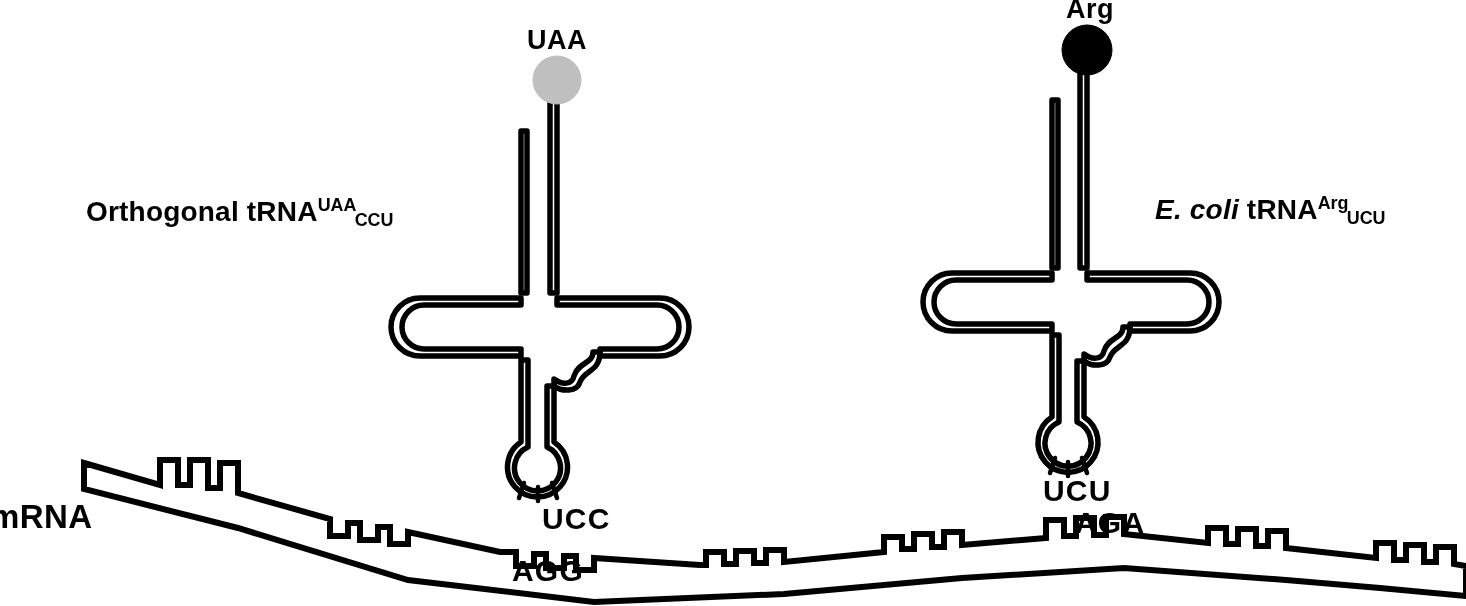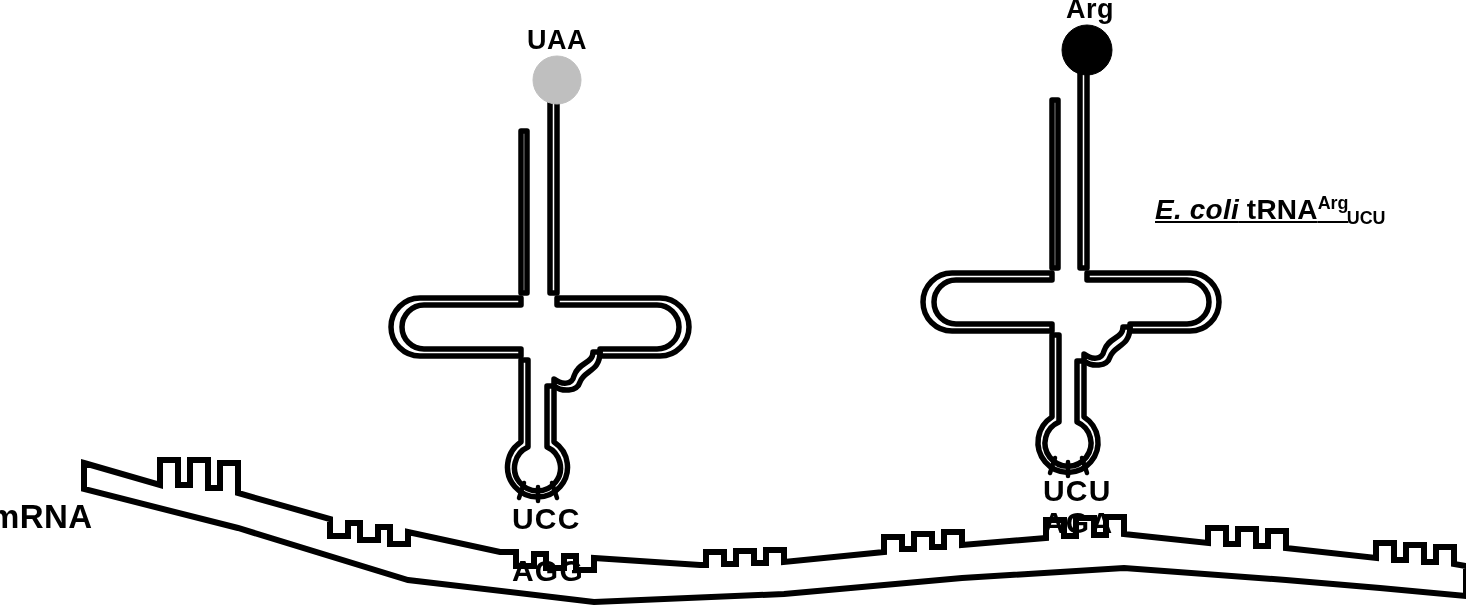--- a/index.html
+++ b/index.html
@@ -227,26 +227,29 @@
       </g>
 
       <circle cx="1087" cy="50" r="25" fill="#000000" stroke="#000000" stroke-width="1"></circle>
     </g>
   </svg>
 
   <div class="lbl lbl-aa" style="left:527px; top:27px;">UAA</div>
 
   <div class="lbl lbl-aa" style="left:1066px; top:-4px;">Arg</div>
 
-
-  <div class="lbl lbl-name" style="left:1155px; top:196px;text-decoration:underline;">
+  <div class="lbl lbl-name" style="left:86px; top:198px;">
+    <span>Orthogonal tRNA</span><sup>UAA</sup><sub>CCU</sub>
+  </div>
+
+  <div class="lbl lbl-name" style="left:1155px; top:196px;">
     <span class="ital">E. coli</span><span> tRNA</span><sup>Arg</sup><sub>UCU</sub>
   </div>
 
-  <div class="lbl lbl-codon" style="left:512px; top:504px;text-align:center;">UCC</div>
+  <div class="lbl lbl-codon" style="left:542px; top:504px;text-align:center;">UCC</div>
   <div class="lbl lbl-codon" style="left:512px; top:556px;">AGG</div>
 
   <div class="lbl lbl-codon" style="left:1043px; top:476px;">UCU</div>
-  <div class="lbl lbl-codon" style="left:1043px; top:508px;">AGA</div>
+  <div class="lbl lbl-codon" style="left:1043px; top:508px;padding-left:32px;">AGA</div>
 
   <div class="lbl lbl-mrna" style="left:-10px; top:500px;">mRNA</div>
 
 </div>
 
 </body></html>

